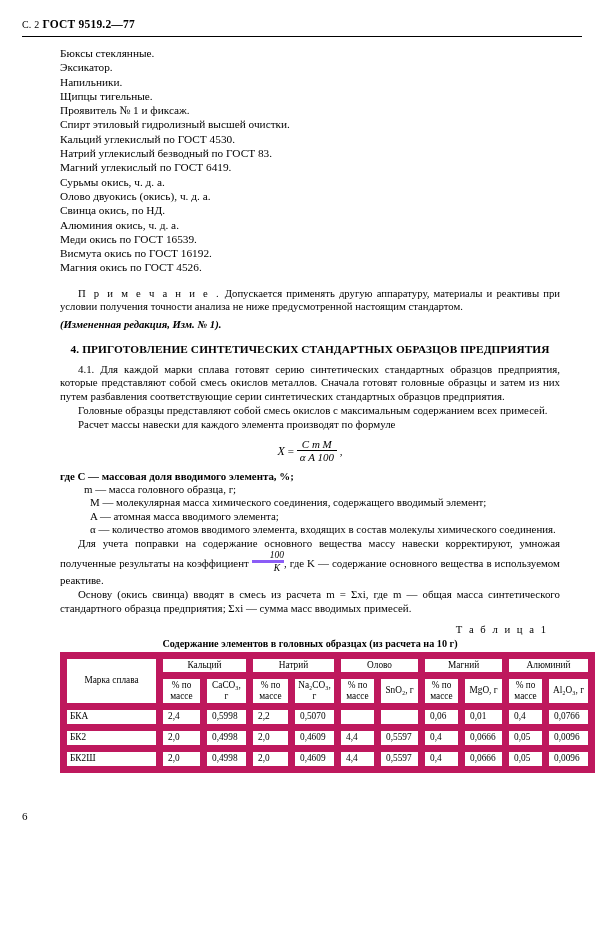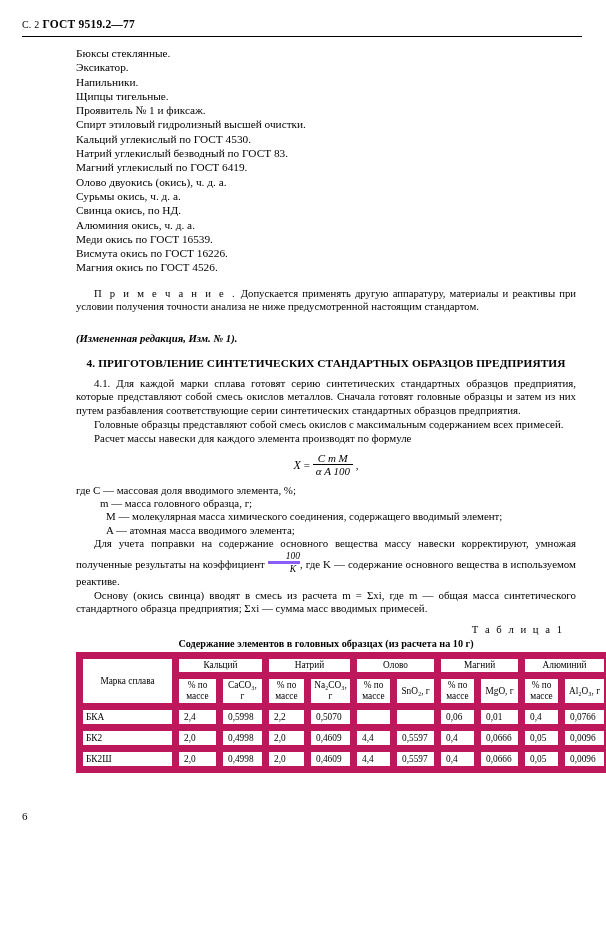--- a/index.html
+++ b/index.html
@@ -38,21 +38,21 @@
   }
   .rule-top {
     position: absolute;
     left: 22px;
     top: 36px;
     width: 560px;
     border-bottom: 1px solid #000;
   }
   .content {
     position: absolute;
-    left: 76px;
+    left: 60px;
     top: 46px;
     width: 500px;
   }
   .list-line {
     font-size: 11.3px;
     line-height: 14.3px;
     white-space: nowrap;
   }
   .note {
     font-size: 10.7px;
@@ -61,21 +61,21 @@
     margin-top: 12px;
     text-indent: 18px;
   }
   .note .sp {
     letter-spacing: 2px;
   }
   .rev {
     font-size: 10.7px;
     font-weight: bold;
     font-style: italic;
-    margin-top: 19px;
+    margin-top: 5px;
   }
   .section-title {
     font-size: 11.3px;
     font-weight: bold;
     text-align: center;
     margin-top: 13px;
     margin-bottom: 8px;
     letter-spacing: 0.1px;
   }
   p.para {
@@ -118,20 +118,21 @@
     line-height: 13.4px;
   }
   .defs .d {
     padding-left: 30px;
     text-indent: -30px;
     white-space: normal;
   }
   .defs .d0 {
     padding-left: 0;
     text-indent: 0;
+    font-weight: bold;
   }
   .inlinefrac {
     display: inline-block;
     text-align: center;
     vertical-align: -4px;
     font-style: italic;
   }
   .inlinefrac .num {
     display: block;
     border-bottom: 3px solid #8b5cf6;
@@ -205,26 +206,26 @@
     <div>
       <div class="list-line">Бюксы стеклянные.</div>
       <div class="list-line">Эксикатор.</div>
       <div class="list-line">Напильники.</div>
       <div class="list-line">Щипцы тигельные.</div>
       <div class="list-line">Проявитель № 1 и фиксаж.</div>
       <div class="list-line">Спирт этиловый гидролизный высшей очистки.</div>
       <div class="list-line">Кальций углекислый по ГОСТ 4530.</div>
       <div class="list-line">Натрий углекислый безводный по ГОСТ 83.</div>
       <div class="list-line">Магний углекислый по ГОСТ 6419.</div>
+      <div class="list-line">Сурьмы окись, ч. д. а.</div>
       <div class="list-line">Олово двуокись (окись), ч. д. а.</div>
-      <div class="list-line">Сурьмы окись, ч. д. а.</div>
       <div class="list-line">Свинца окись, по НД.</div>
       <div class="list-line">Алюминия окись, ч. д. а.</div>
       <div class="list-line">Меди окись по ГОСТ 16539.</div>
-      <div class="list-line">Висмута окись по ГОСТ 16226.</div>
+      <div class="list-line">Висмута окись по ГОСТ 16192.</div>
       <div class="list-line">Магния окись по ГОСТ 4526.</div>
     </div>
 
     <div class="note">
       <span class="sp">П р и м е ч а н и е .</span>
       <span>Допускается применять другую аппаратуру, материалы и реактивы при условии получения точности анализа не ниже предусмотренной настоящим стандартом.</span>
     </div>
 
     <div class="rev">(Измененная редакция, Изм. № 1).</div>
 
@@ -250,20 +251,23 @@
         <span>C — массовая доля вводимого элемента, %;</span>
       </div>
       <div class="d" style="padding-left:30px">
         <span style="display:inline-block;width:24px"></span><span>m — масса головного образца, г;</span>
       </div>
       <div class="d" style="padding-left:54px;text-indent:-24px">
         <span>M — молекулярная масса химического соединения, содержащего вводимый элемент;</span>
       </div>
       <div class="d" style="padding-left:54px;text-indent:-24px">
         <span>A — атомная масса вводимого элемента;</span>
+      </div>
+      <div class="d" style="padding-left:54px;text-indent:-24px">
+        <span>α — количество атомов вводимого элемента, входящих в состав молекулы химического соединения.</span>
       </div>
     </div>
 
     <p class="para">
       <span>Для учета поправки на содержание основного вещества массу навески корректируют, умножая полученные результаты на коэффициент</span>
       <span class="inlinefrac">
         <span class="num">100</span>
         <span class="den">K</span>
       </span><span>, где K — содержание основного вещества в используемом реактиве.</span>
     </p>

